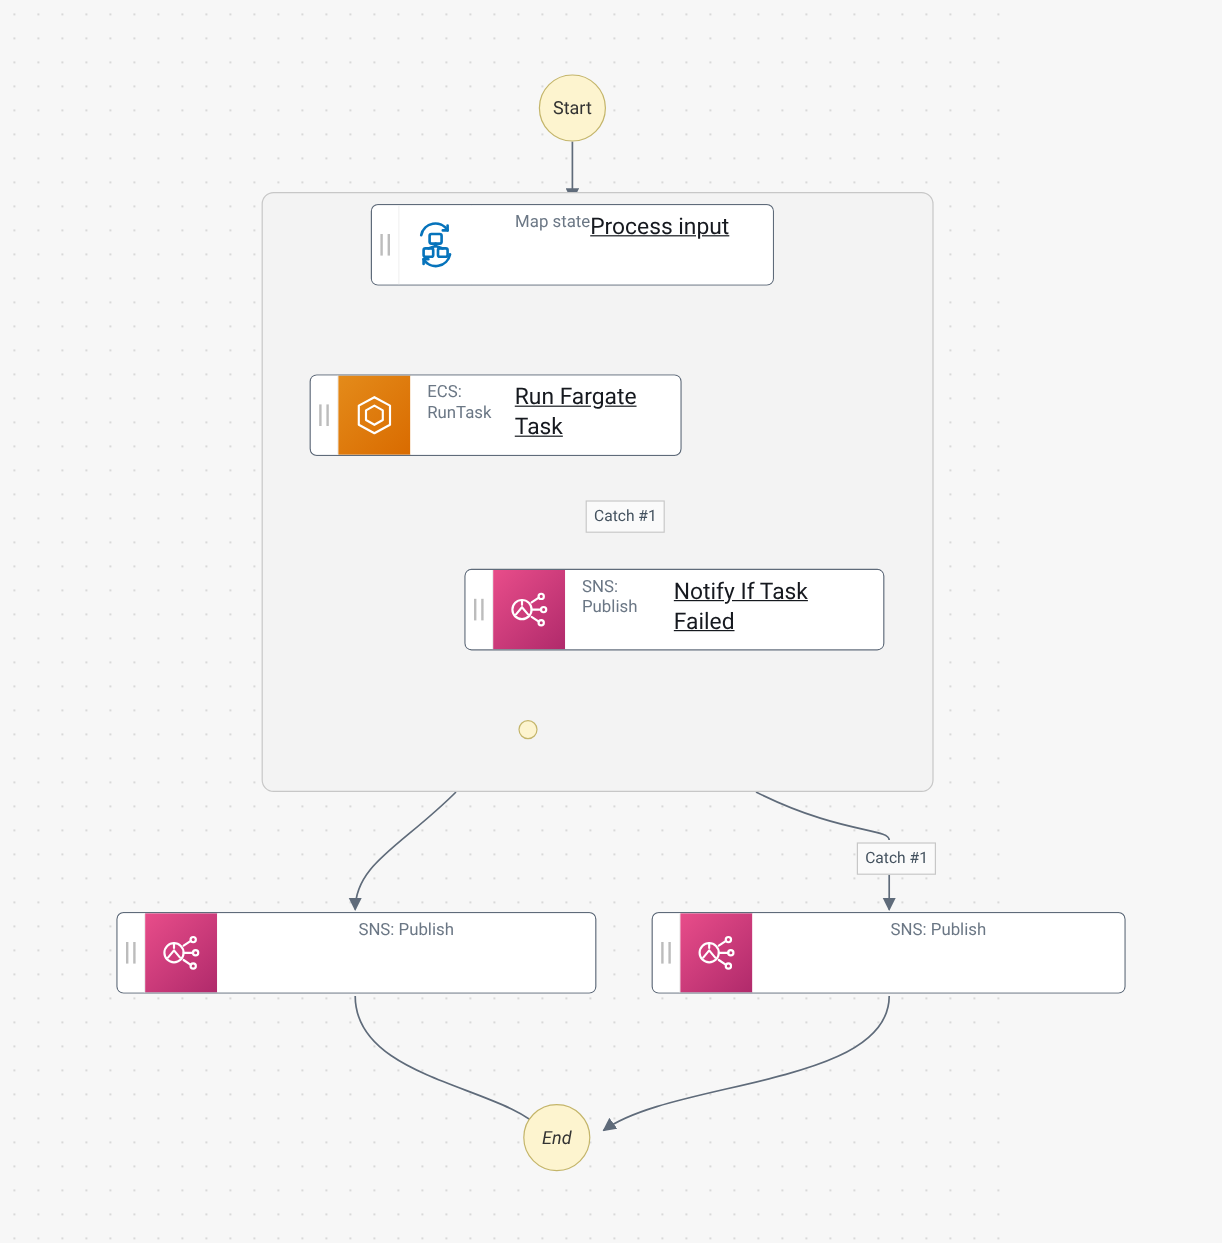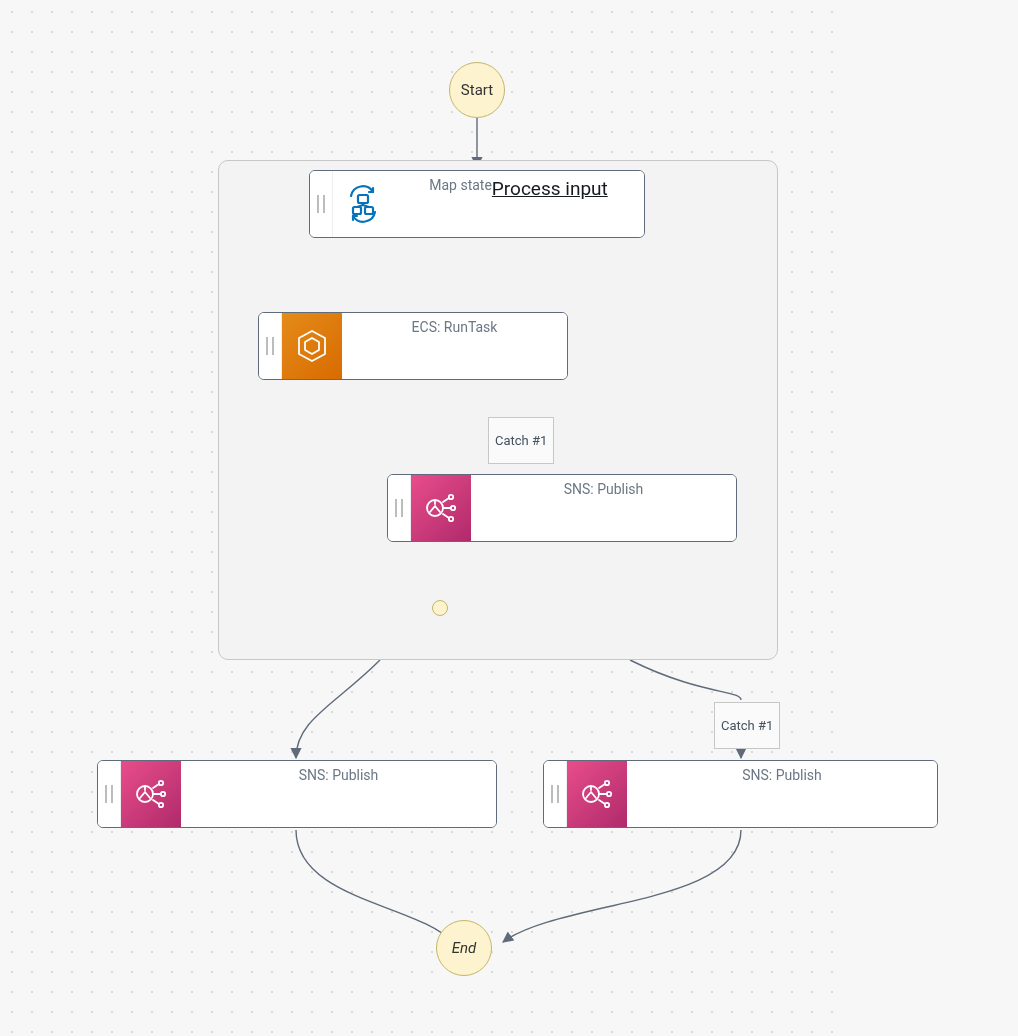--- a/index.html
+++ b/index.html
@@ -118,21 +118,21 @@
   
   .iconbox svg { width: 40px; height: 40px; }
 
   
   .catch-label {
     position: absolute;
     font-size: 13px;
     color: #44525f;
     background: #fafafa;
     border: 1px solid #c7c7c7;
-    padding: 15px 6px;
+    padding: 5px 6px;
     box-sizing: border-box;
   }
 </style>
 </head>
 <body>
 
 <div class="canvas">
 
   <svg class="edges">
     <defs>
@@ -197,20 +197,21 @@
     <div class="iconbox colored-ecs">
       <svg viewBox="0 0 40 40">
         <g fill="none" stroke="#fff" stroke-width="1.8" stroke-linejoin="round">
           <polygon points="20,5 33,12 33,28 20,35 7,28 7,12"></polygon>
           <polygon points="20,12 27,16 27,24 20,28 13,24 13,16"></polygon>
         </g>
       </svg>
     </div>
     <div class="textbox">
       <div class="subtitle">ECS: RunTask</div>
+      <div class="title">Run Fargate Task</div>
     </div>
   </div>
 
   <div class="catch-label" style="left:488px; top:417px;">
     <span>Catch #1</span>
   </div>
 
   <div class="node" style="left:387px; top:474px; width:350px; height:68px;">
     <div class="grip"></div>
     <div class="iconbox colored-sns">
@@ -223,20 +224,21 @@
           <line x1="22" y1="20" x2="30" y2="20"></line>
           <line x1="22" y1="26" x2="28" y2="30"></line>
           <circle cx="30" cy="9" r="2.2"></circle>
           <circle cx="32" cy="20" r="2.2"></circle>
           <circle cx="30" cy="31" r="2.2"></circle>
         </g>
       </svg>
     </div>
     <div class="textbox">
       <div class="subtitle">SNS: Publish</div>
+      <div class="title">Notify If Task Failed</div>
     </div>
   </div>
 
   <div class="merge" style="left:432px; top:600px;"></div>
 
   <div class="catch-label" style="left:714px; top:702px;">
     <span>Catch #1</span>
   </div>
 
   <div class="node" style="left:97px; top:760px; width:400px; height:68px;">

